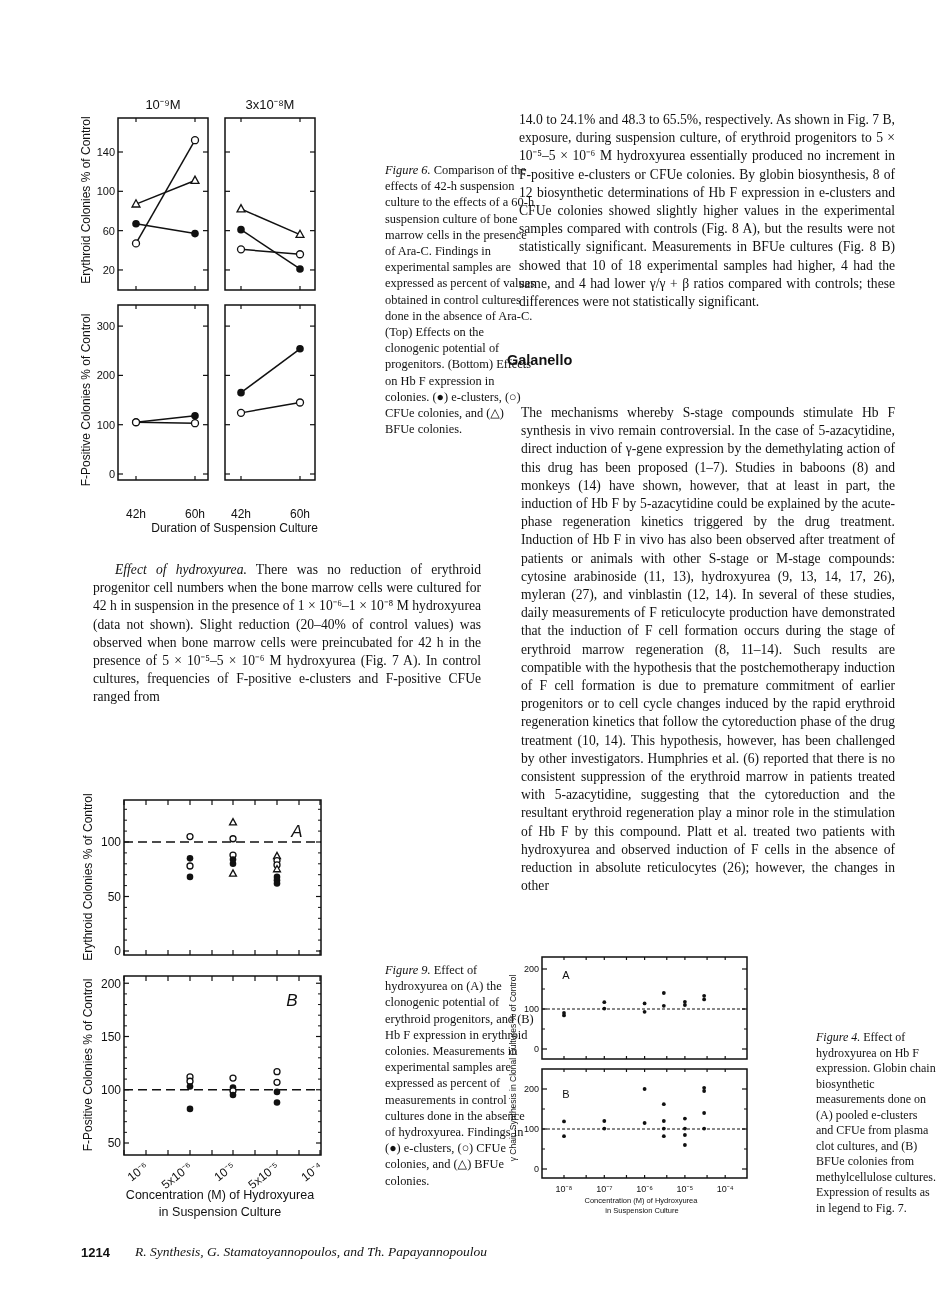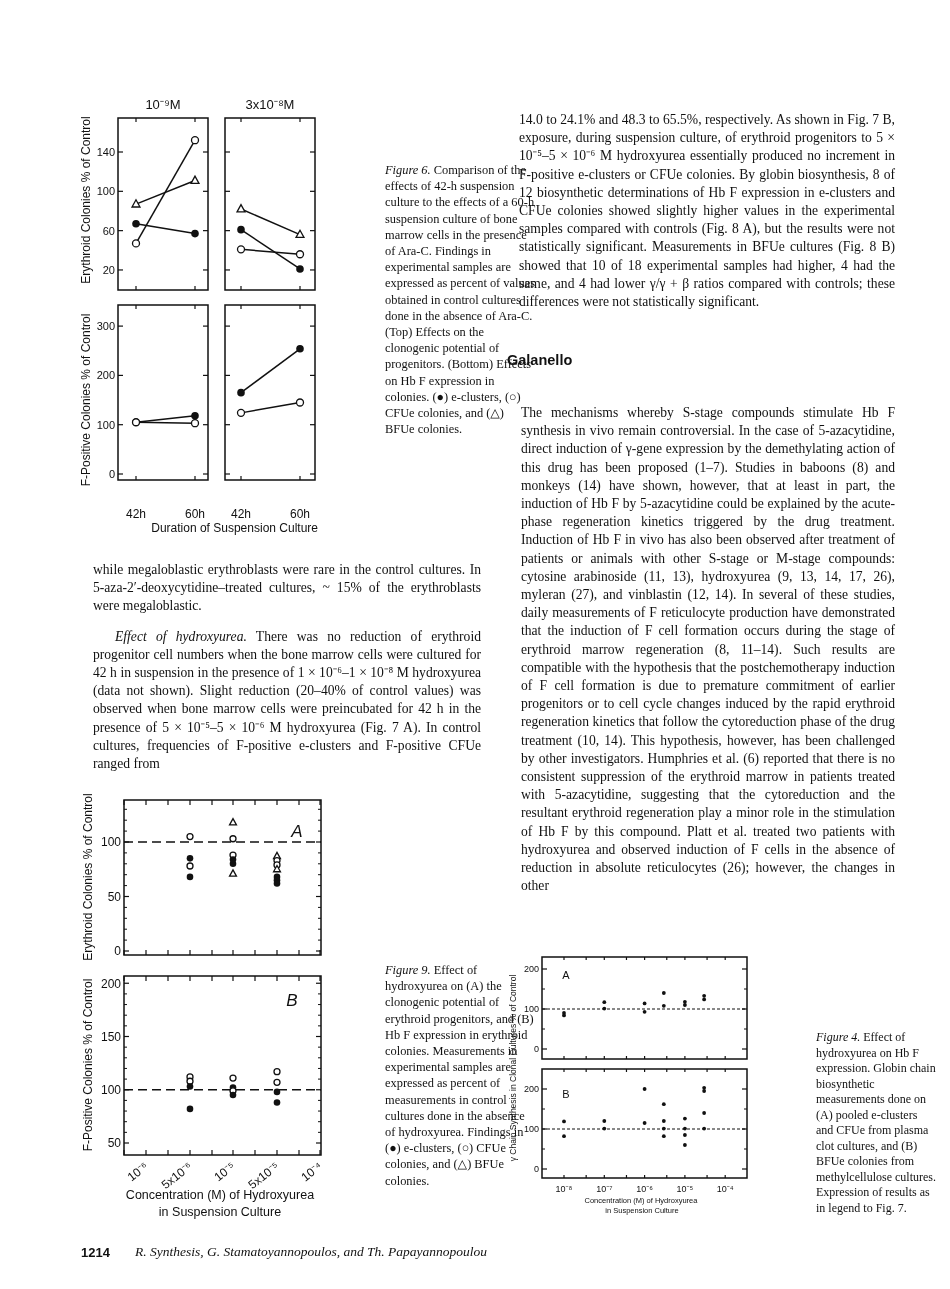--- a/index.html
+++ b/index.html
@@ -122,21 +122,20 @@
   <text x="241" y="518" font-size="12" text-anchor="middle">42h</text>
   <text x="300" y="518" font-size="12" text-anchor="middle">60h</text>
 </svg>
 <div class="abs" style="left:118px;top:521px;width:200px;text-align:right;font-family:'Liberation Sans',sans-serif;font-size:12px;">Duration of Suspension Culture</div>
 
 <div class="abs caption" style="left:341px;top:162px;width:150px;">
   <i>Figure 6.</i><span> Comparison of the effects of 42-h suspension culture to the effects of a 60-h suspension culture of bone marrow cells in the presence of Ara-C. Findings in experimental samples are expressed as percent of values obtained in control cultures done in the absence of Ara-C. (Top) Effects on the clonogenic potential of progenitors. (Bottom) Effects on Hb F expression in colonies. (●) e-clusters, (○) CFUe colonies, and (△) BFUe colonies.</span>
 </div>
 
 <div class="abs body-text" style="left:81px;top:549px;width:412px;">
-  <p>while megaloblastic erythroblasts were rare in the control cultures. In 5-aza-2′-deoxycytidine–treated cultures, ~ 15% of the erythroblasts were megaloblastic.</p>
   <p class="indent"><i>Effect of hydroxyurea.</i><span> There was no reduction of erythroid progenitor cell numbers when the bone marrow cells were cultured for 42 h in suspension in the presence of 1 × 10⁻⁶–1 × 10⁻⁸ M hydroxyurea (data not shown). Slight reduction (20–40% of control values) was observed when bone marrow cells were preincubated for 42 h in the presence of 5 × 10⁻⁵–5 × 10⁻⁶ M hydroxyurea (Fig. 7 A). In control cultures, frequencies of F-positive e-clusters and F-positive CFUe ranged from</span></p>
 </div>
 
 <svg class="abs" style="left:70px;top:730px" width="270" height="460" viewBox="70 730 270 460">
   <text transform="translate(92,877) rotate(-90)" font-size="12" text-anchor="middle">Erythroid Colonies % of Control</text>
   <text transform="translate(92,1065) rotate(-90)" font-size="12" text-anchor="middle">F-Positive Colonies % of Control</text>
   <g id="fig7-frames">
       <rect x="124" y="800" width="197" height="155" fill="none" stroke="#111" stroke-width="1.5"></rect>
       <rect x="124" y="976" width="197" height="179" fill="none" stroke="#111" stroke-width="1.5"></rect>
       <line x1="124" y1="842" x2="129" y2="842" stroke="#111" stroke-width="1.2"></line>

